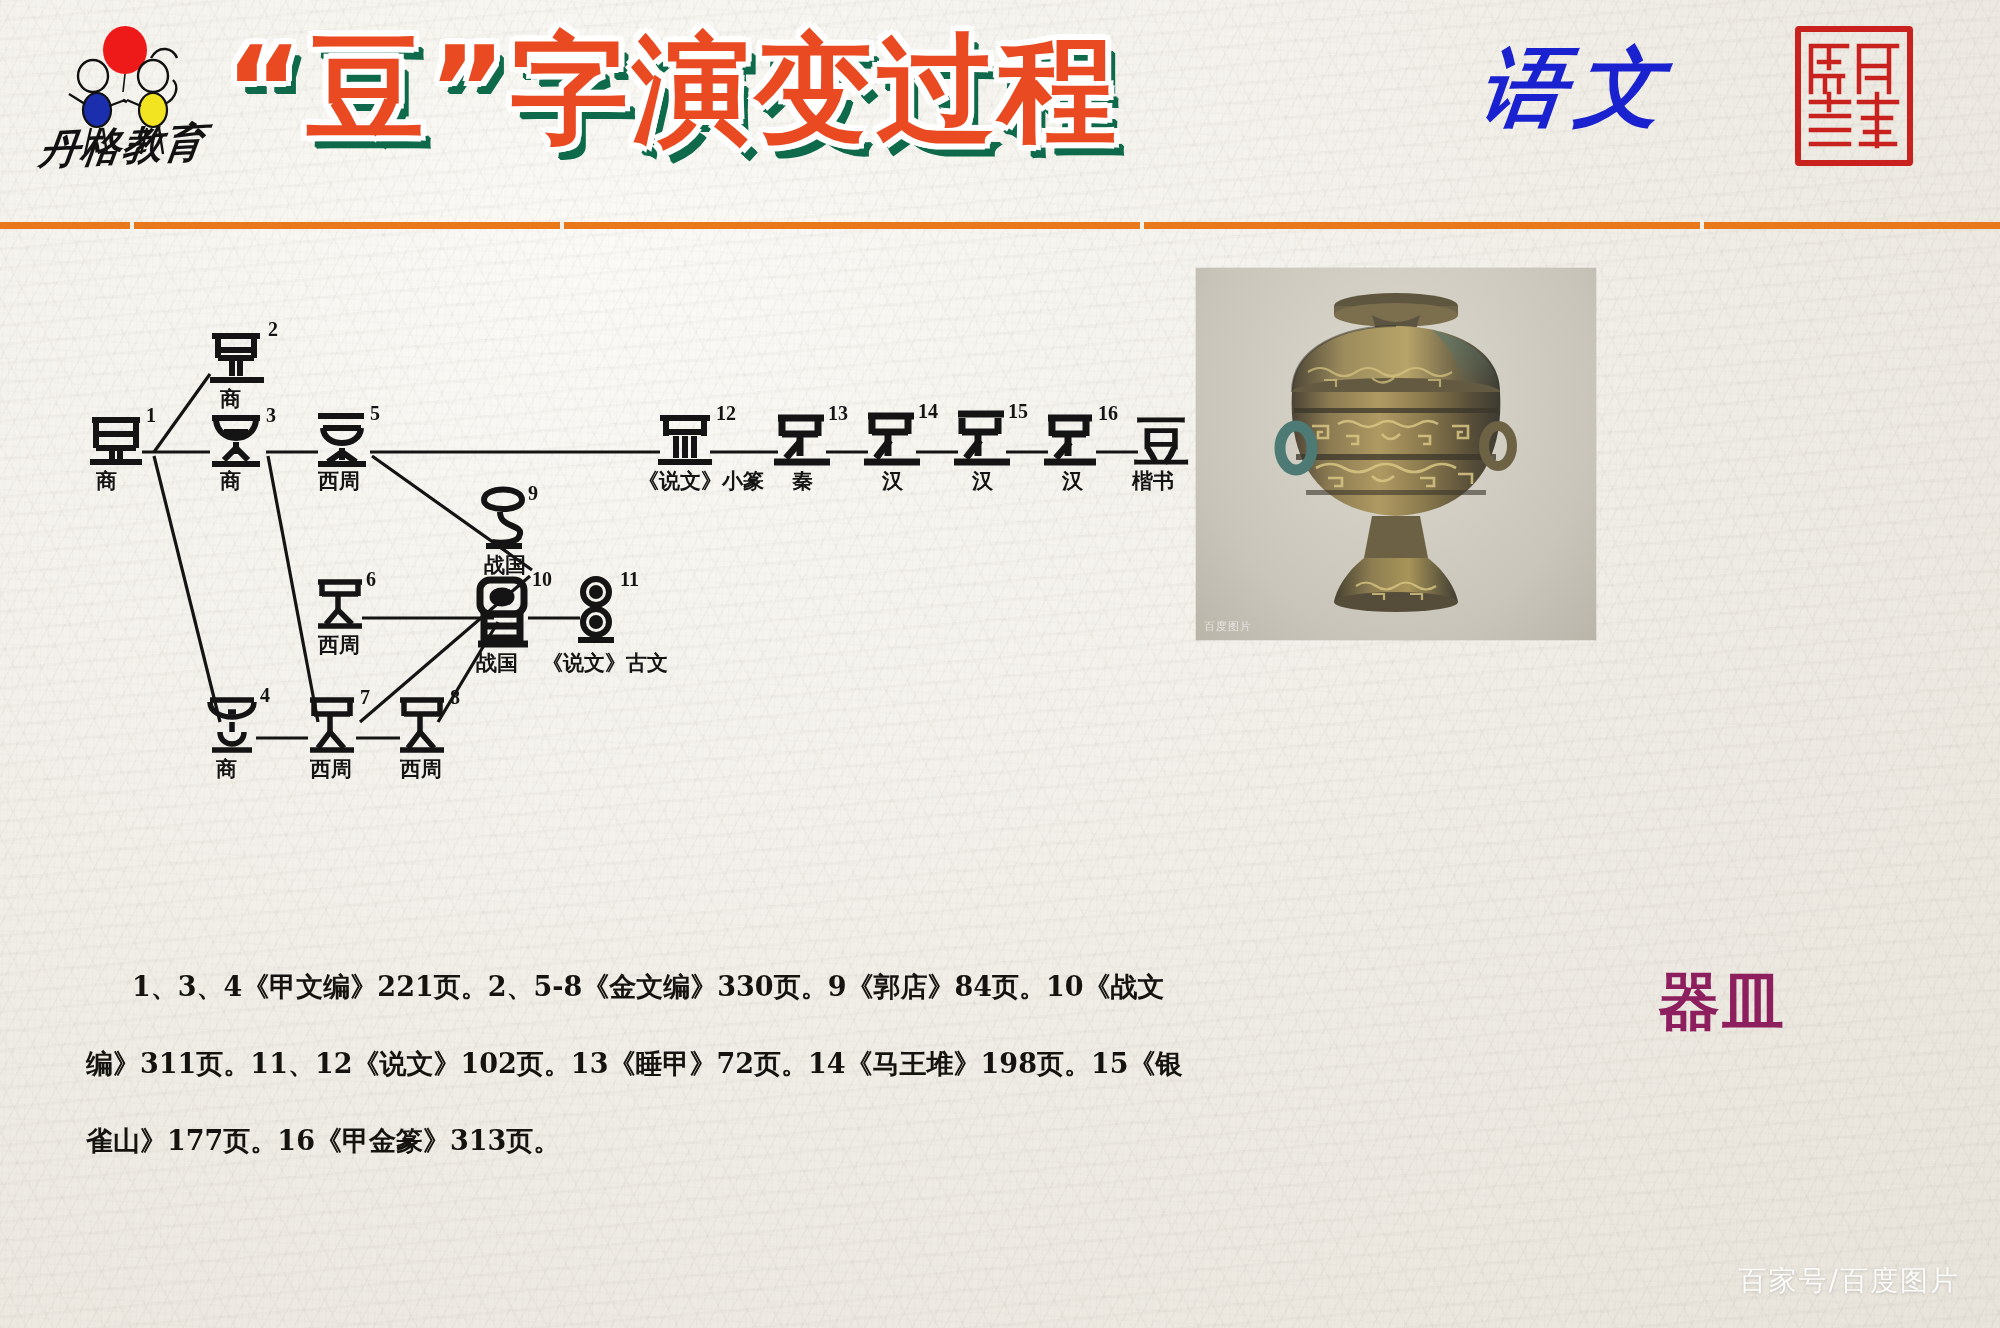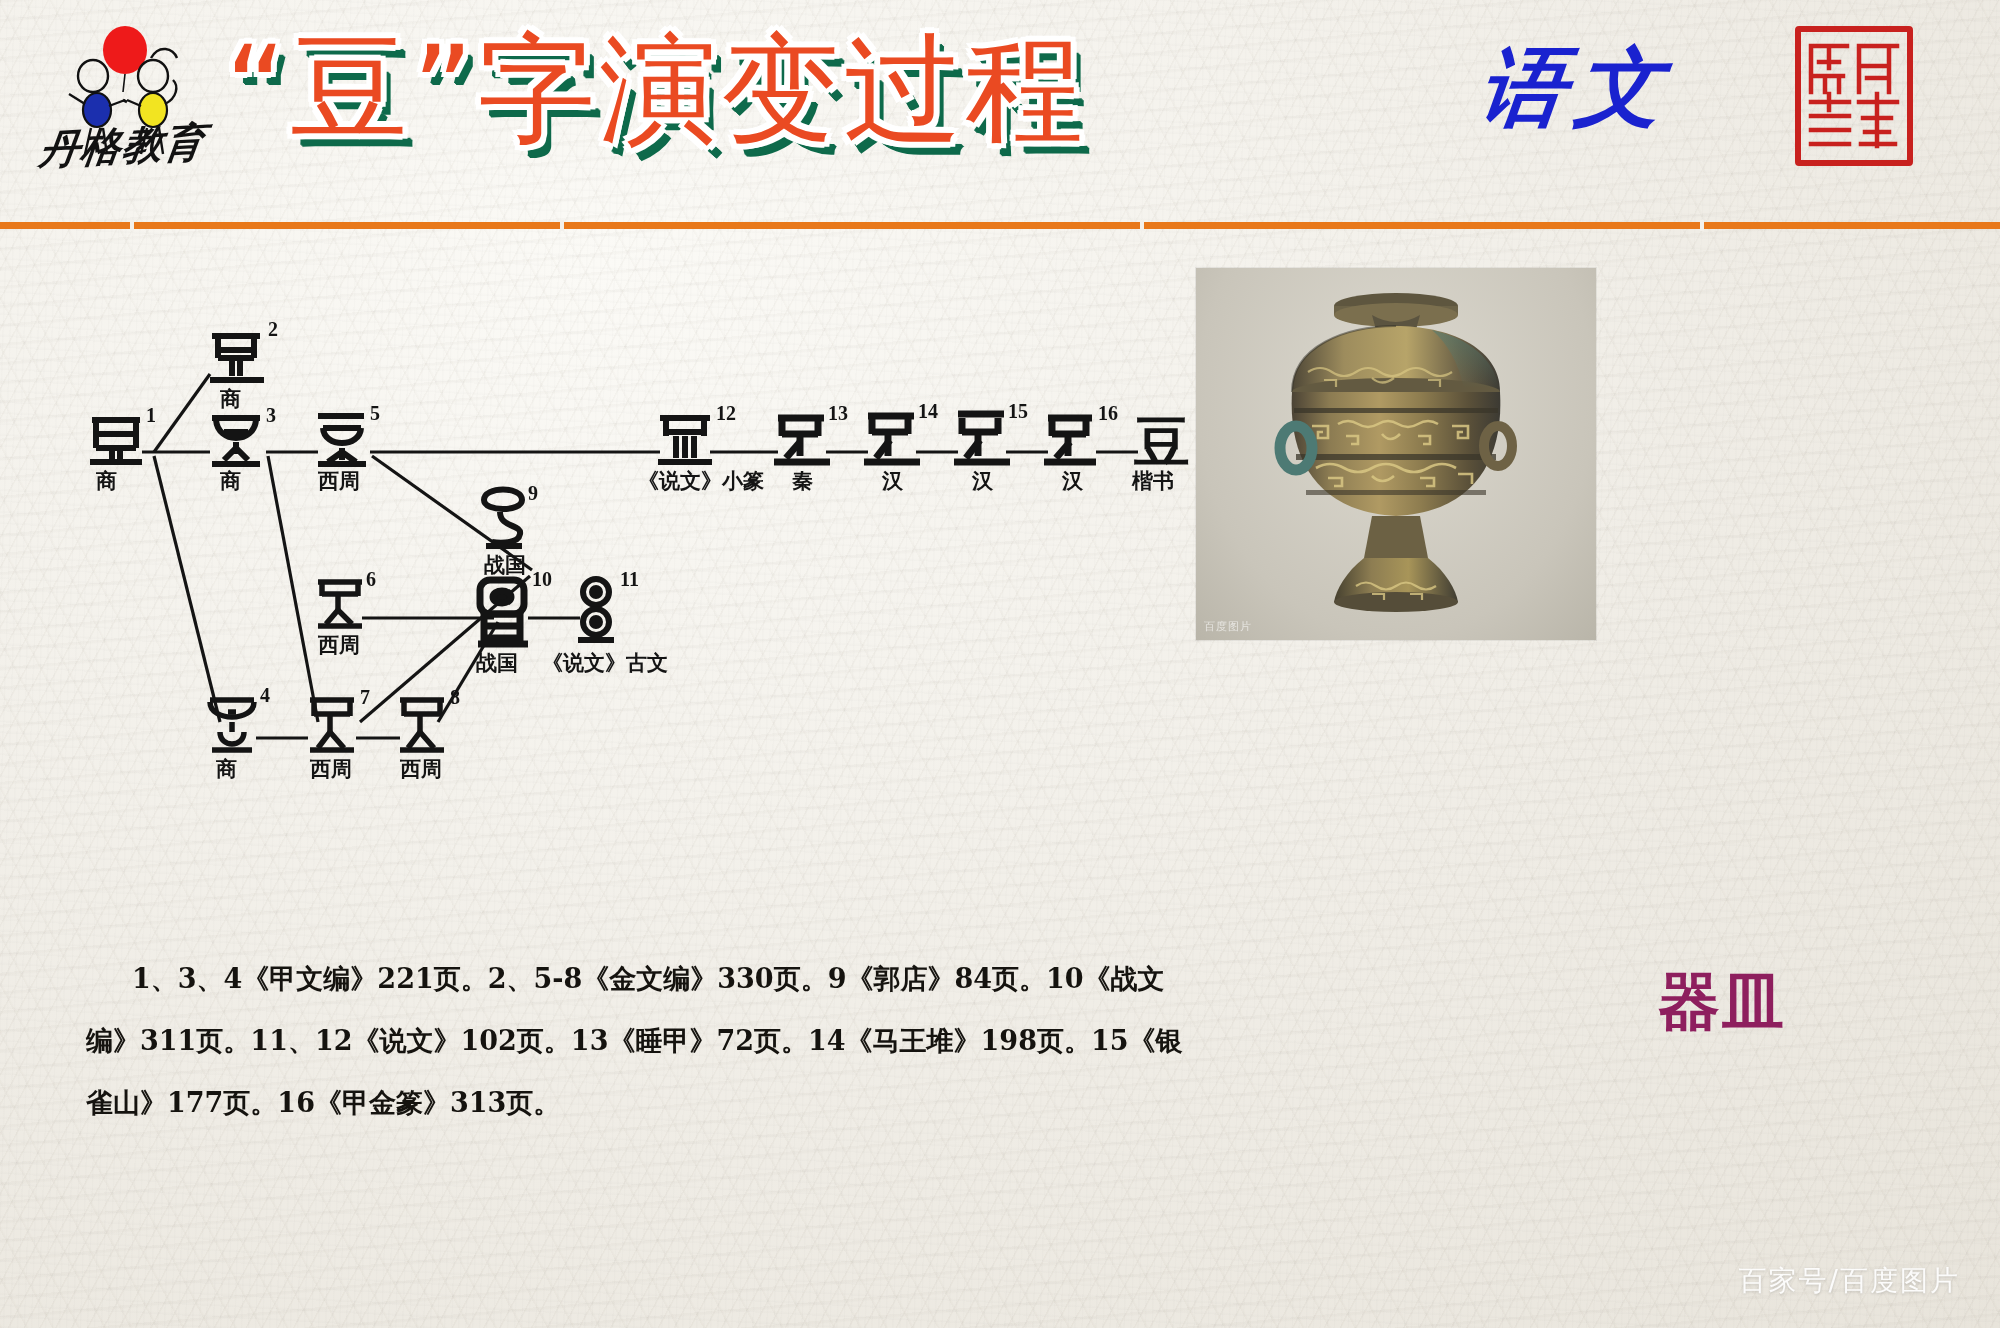--- a/index.html
+++ b/index.html
@@ -36,21 +36,21 @@
     font-family:"Liberation Serif",serif;font-size:40px;font-weight:bold;
     color:#121212;letter-spacing:1px;
     transform:skewX(-10deg) rotate(-3deg);
     font-style:italic;
     white-space:nowrap;
   }
 
   .maintitle{
     position:absolute;left:225px;top:14px;
     font-family:"DejaVu Sans","Liberation Sans",sans-serif;
-    font-size:118px;font-weight:normal;line-height:150px;
+    font-size:118px;font-weight:bold;line-height:150px;
     color:#ea4a22;
     letter-spacing:4px;
     white-space:nowrap;
     text-shadow:
       -5px -5px 0 #fff, 5px -5px 0 #fff, -5px 5px 0 #fff, 5px 5px 0 #fff,
       0 -6px 0 #fff, 0 6px 0 #fff, -6px 0 0 #fff, 6px 0 0 #fff,
       8px 11px 0 #0e6a4b, 9px 12px 0 #0e6a4b, 10px 13px 0 #0e6a4b;
   }
   .subject{
     position:absolute;left:1480px;top:30px;
@@ -91,21 +91,21 @@
   .era{
     font-family:"DejaVu Serif","Liberation Serif",serif;
     font-size:21px;font-weight:bold;fill:#141414;
   }
   .link{stroke:#141414;stroke-width:3.2;fill:none;}
 
   
   .footnote{
     position:absolute;left:86px;top:948px;width:1110px;
     font-family:"DejaVu Serif","Liberation Serif",serif;
-    font-size:27px;line-height:62px;color:#15130f;font-weight:bold;
+    font-size:27px;line-height:77px;color:#15130f;font-weight:bold;
     letter-spacing:0px;
     text-indent:46px;
     z-index:4;
   }
 
   
   .photo{
     position:absolute;left:1196px;top:268px;width:400px;height:372px;
     overflow:hidden;z-index:4;
     background:radial-gradient(ellipse at 50% 35%, #dcd9cf 0%, #c9c5ba 70%, #b9b5a9 100%);

